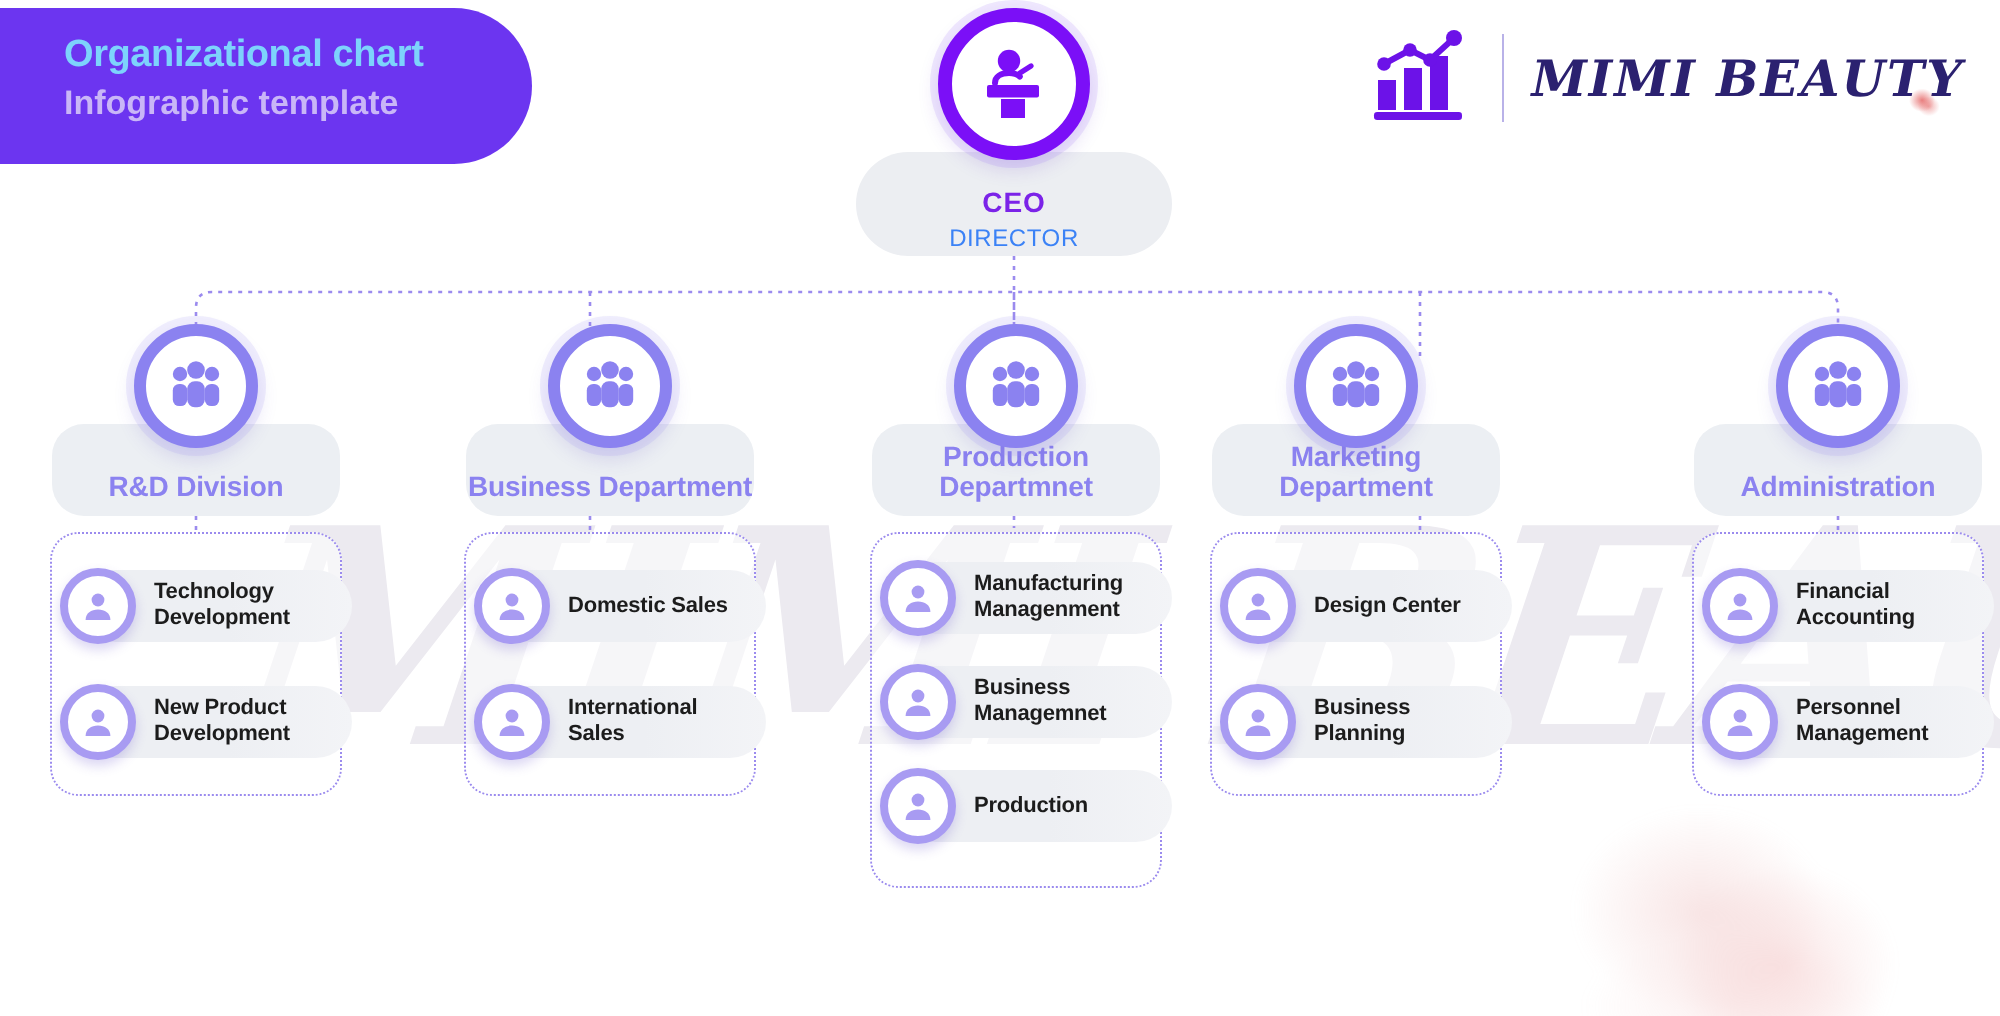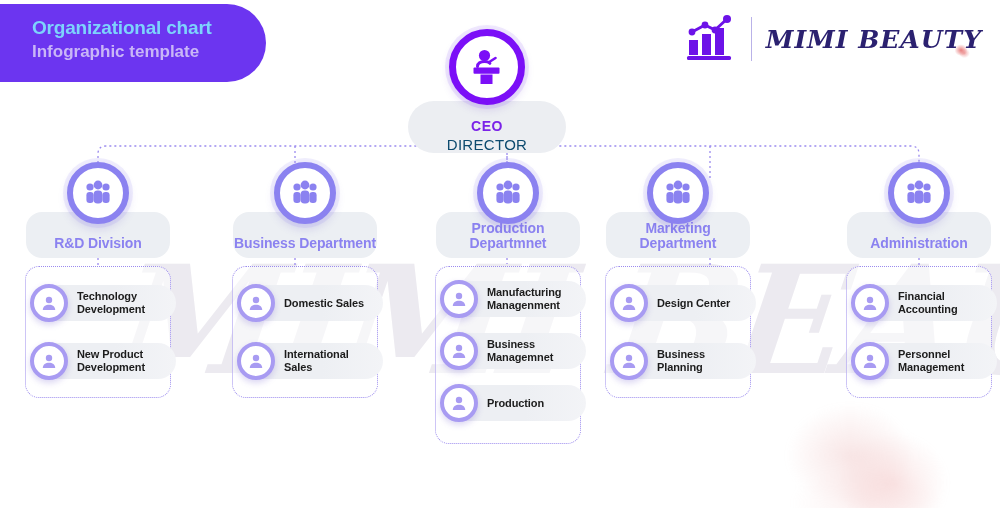--- a/index.html
+++ b/index.html
@@ -110,25 +110,24 @@
     letter-spacing: 1px;
     white-space: nowrap;
   }
 
   
   .wires { position: absolute; inset: 0; pointer-events: none; }
 
   
   .ceo {
     position: absolute;
-    left: 408px;
+    left: 428px;
     top: 0px;
     width: 158px;
     text-align: center;
-    margin-top: 25px;
   }
   .ceo-plate {
     position: absolute;
     left: 0;
     top: 76px;
     width: 158px;
     height: 52px;
     background: #ECEEF2;
     border-radius: 26px;
   }
@@ -153,22 +152,22 @@
     padding-top: 12px;
   }
   .ceo-role {
     color: #7B23E8;
     font-size: 14px;
     font-weight: 700;
     letter-spacing: .5px;
     line-height: 18px;
   }
   .ceo-sub {
-    color: #0c4a6e;
-    font-size: 15px;
+    color: #3b82f6;
+    font-size: 12px;
     font-weight: 400;
     line-height: 19px;
     letter-spacing: .3px;
   }
 
   
   .col { position: absolute; top: 162px; width: 200px; }
   .dept-head { position: relative; height: 100px; }
   .dept-plate {
     position: absolute;

